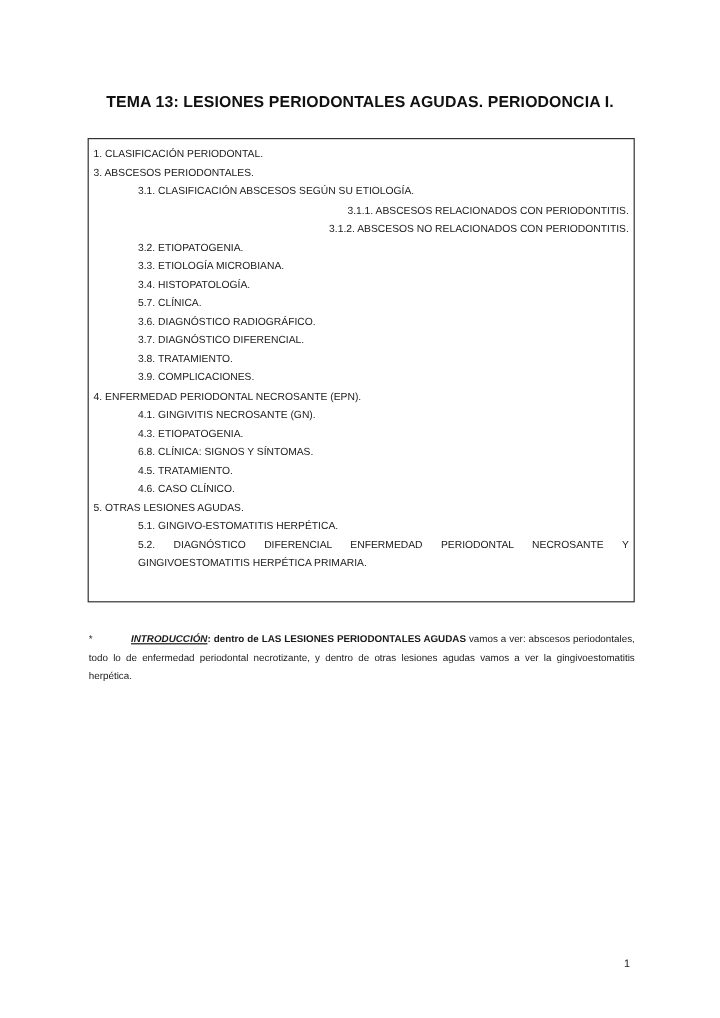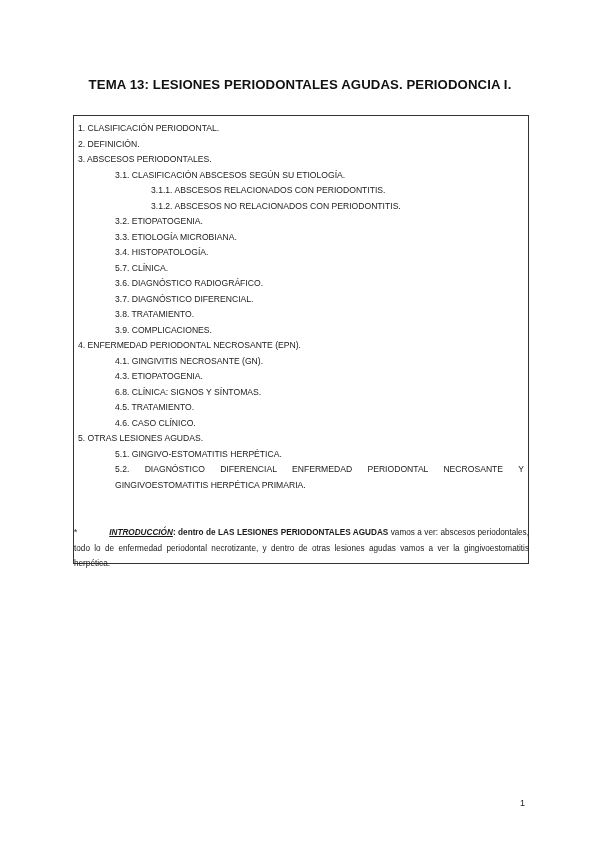--- a/index.html
+++ b/index.html
@@ -24,35 +24,35 @@
       font-weight: bold;
       font-size: 13.2px;
       letter-spacing: 0.1px;
       color: #111;
     }
     .toc-box {
       position: absolute;
       top: 115px;
       left: 73px;
       width: 456px;
-      height: 449px;
+      height: 387px;
       border: 1px solid #333;
       box-sizing: border-box;
       padding: 5px 4px 0 4px;
     }
     .toc-line {
       font-size: 8.6px;
       line-height: 15.5px;
       height: 15.5px;
       white-space: nowrap;
       color: #1a1a1a;
     }
     .lvl1 { padding-left: 0; }
     .lvl2 { padding-left: 37px; }
-    .lvl3 { padding-left: 73px; }
+    .lvl3 { padding-left: 73px; text-align: right; }
     .toc-line.justified {
       text-align: justify;
       text-align-last: justify;
     }
     .intro {
       position: absolute;
       top: 525px;
       left: 74px;
       width: 455px;
       font-size: 8.2px;
@@ -75,21 +75,20 @@
       color: #222;
     }
   </style>
 </head>
 <body>
 
 <div class="page-title">TEMA 13: LESIONES PERIODONTALES AGUDAS. PERIODONCIA I.</div>
 
 <div class="toc-box">
   <div class="toc-line lvl1">1. CLASIFICACIÓN PERIODONTAL.</div>
-  <div class="toc-line lvl1">2. DEFINICIÓN.</div>
   <div class="toc-line lvl1">3. ABSCESOS PERIODONTALES.</div>
   <div class="toc-line lvl2">3.1. CLASIFICACIÓN ABSCESOS SEGÚN SU ETIOLOGÍA.</div>
   <div class="toc-line lvl3">3.1.1. ABSCESOS RELACIONADOS CON PERIODONTITIS.</div>
   <div class="toc-line lvl3">3.1.2. ABSCESOS NO RELACIONADOS CON PERIODONTITIS.</div>
   <div class="toc-line lvl2">3.2. ETIOPATOGENIA.</div>
   <div class="toc-line lvl2">3.3. ETIOLOGÍA MICROBIANA.</div>
   <div class="toc-line lvl2">3.4. HISTOPATOLOGÍA.</div>
   <div class="toc-line lvl2">5.7. CLÍNICA.</div>
   <div class="toc-line lvl2">3.6. DIAGNÓSTICO RADIOGRÁFICO.</div>
   <div class="toc-line lvl2">3.7. DIAGNÓSTICO DIFERENCIAL.</div>

